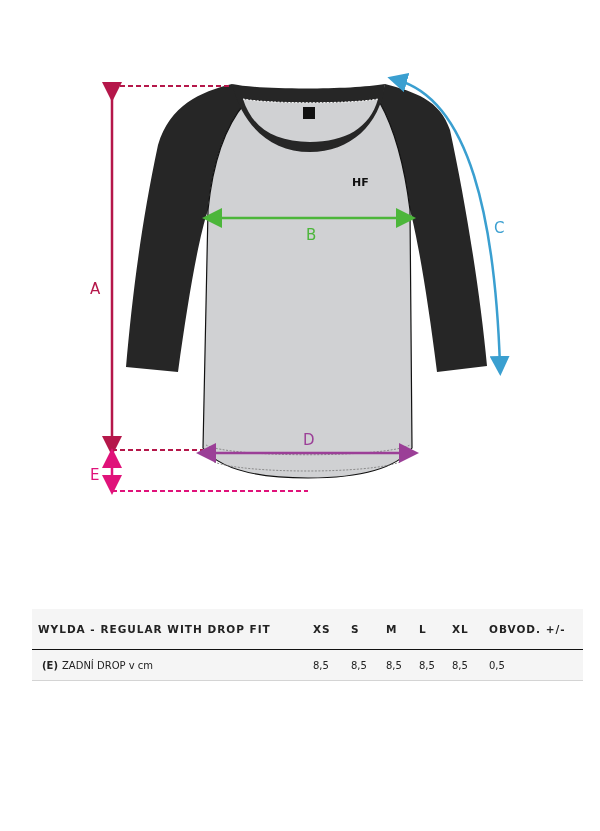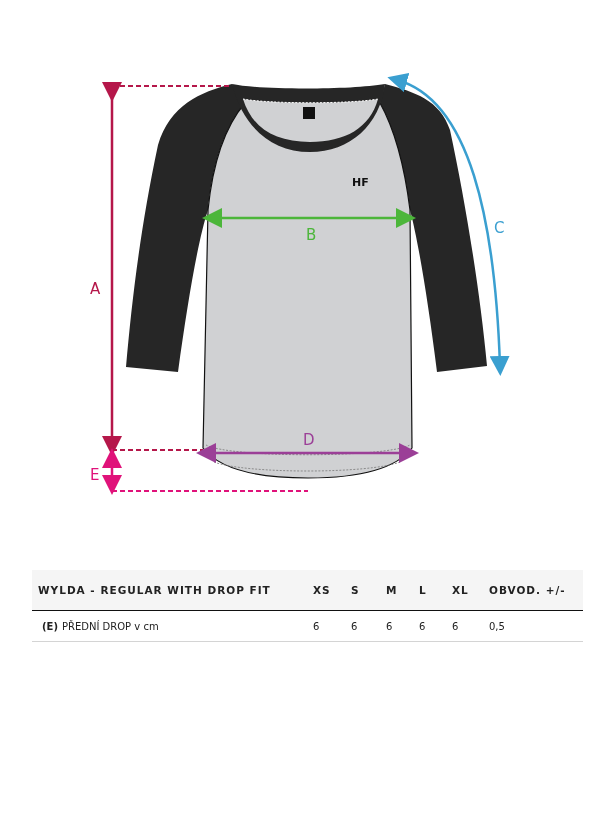--- a/index.html
+++ b/index.html
@@ -1,19 +1,19 @@
 <!DOCTYPE html>
 <html><head>
 <meta charset="utf-8">
 <style>
   html, body { margin:0; padding:0; background:#ffffff; }
   body { width:600px; height:831px; position:relative; overflow:hidden; font-family:"Liberation Sans", sans-serif; }
   #diagram { position:absolute; left:0; top:0; width:600px; height:540px; }
   .dim-label { font-family:"DejaVu Sans", sans-serif; font-size:15px; }
-  #size-table { position:absolute; left:32px; top:570px; width:551px; border-collapse:collapse; font-family:"DejaVu Sans", sans-serif; }
+  #size-table { position:absolute; left:32px; top:609px; width:551px; border-collapse:collapse; font-family:"DejaVu Sans", sans-serif; }
   #size-table th { height:40px; font-size:10.5px; font-weight:bold; letter-spacing:1px; color:#222; text-align:left; background:#f5f5f5; border-bottom:1.5px solid #111; padding:0; }
   #size-table td { height:30px; font-size:10px; color:#222; border-bottom:1px solid #d4d4d4; padding:0; }
   #size-table tr.alt td { background:#f5f5f5; }
   .c-name { padding-left:6px !important; }
   .code { font-weight:bold; margin-right:4px; }
   .indent { padding-left:10px !important; }
   .c0 { width:275px; }
   .c1 { width:38px; } .c2 { width:35px; } .c3 { width:33px; } .c4 { width:33px; } .c5 { width:37px;margin-left:8px; }
 </style>
 </head>
@@ -93,23 +93,23 @@
       <th class="c0 c-name">WYLDA - REGULAR WITH DROP FIT</th>
       <th class="c1">XS</th>
       <th class="c2">S</th>
       <th class="c3">M</th>
       <th class="c4">L</th>
       <th class="c5">XL</th>
       <th>OBVOD. +/-</th>
     </tr>
   </thead>
   <tbody>
-    <tr>
-      <td class="c-name indent"><span class="code">(E)</span><span>PŘEDNÍ DROP v cm</span></td>
-      <td>6</td>
-      <td>6</td>
-      <td>6</td>
-      <td>6</td>
-      <td>6</td>
+    <tr class="alt">
+      <td class="c-name indent"><span class="code">(E)</span><span>ZADNÍ DROP v cm</span></td>
+      <td>8,5</td>
+      <td>8,5</td>
+      <td>8,5</td>
+      <td>8,5</td>
+      <td>8,5</td>
       <td>0,5</td>
     </tr>
   </tbody>
 </table>
 
 </body></html>

